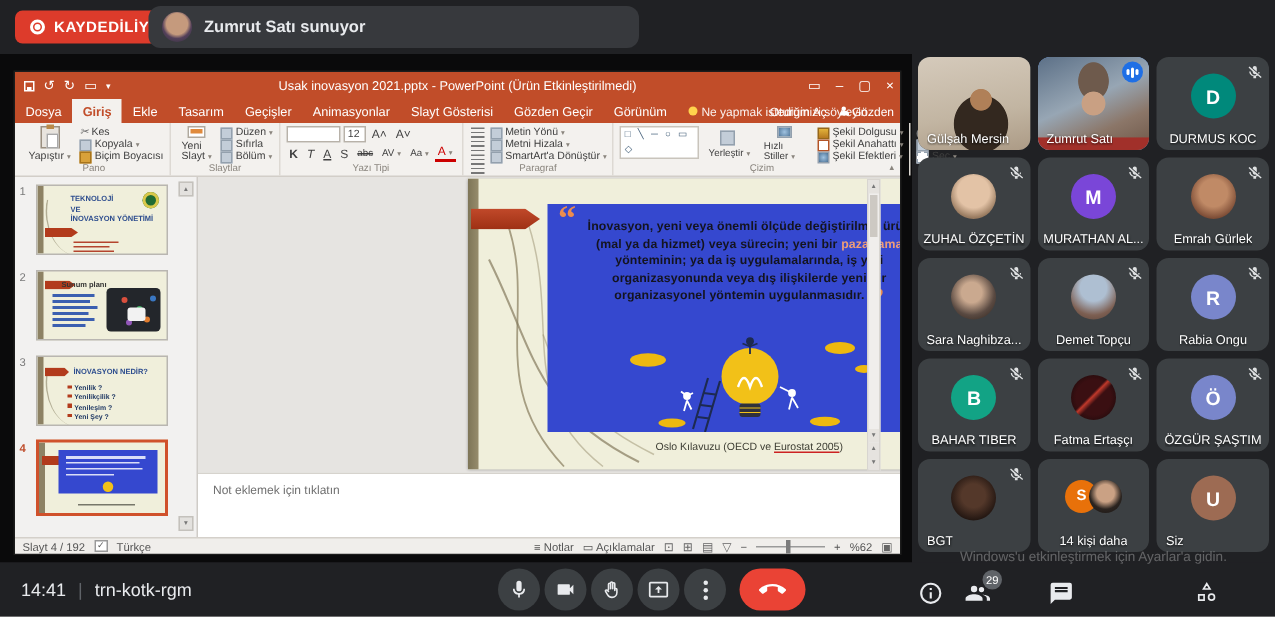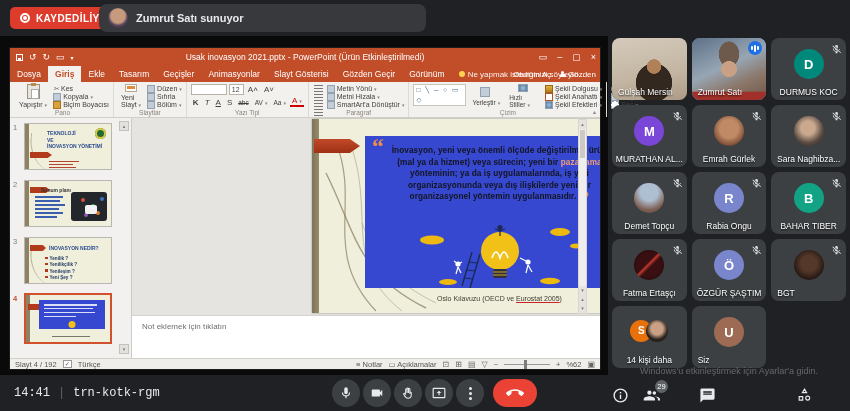--- a/index.html
+++ b/index.html
@@ -168,21 +168,21 @@
   .pname.center { left:50%; transform:translateX(-50%); }
   .mute { position:absolute; top:3px; right:4px; opacity:.9; }
   .speak { position:absolute; top:3px; right:4px; width:14px; height:14px; border-radius:50%; background:#1f6fe5;
     display:flex; align-items:center; justify-content:center; gap:1px; }
   .speak i { width:2px; height:4px; background:#fff; border-radius:1px; }
   .speak i:nth-child(2) { height:7px; }
 
   
   .bottombar { position:absolute; left:0; top:375px; width:850px; height:36px; background:#202124; }
   .bb-left { position:absolute; left:14px; top:0; height:100%; display:flex; align-items:center; gap:8px;
-    font-size:12px; color:#e8eaed;font-family:Liberation Mono, monospace; }
+    font-size:12px; color:#e8eaed; }
   .bb-sep { color:#5f6368; }
   .bb-controls { position:absolute; left:332px; top:4px; display:flex; gap:3px; align-items:center; }
   .cbtn { width:28px; height:28px; border-radius:50%; background:#3c4043; display:flex; align-items:center; justify-content:center; }
   .cbtn svg { width:14px; height:14px; }
   .dots { display:flex; flex-direction:column; gap:2px; }
   .dots i { width:3px; height:3px; border-radius:50%; background:#e8eaed; }
   .endbtn { width:44px; height:28px; border-radius:16px; background:#ea4335; display:flex; align-items:center; justify-content:center; margin-left:6px; }
   .endbtn svg { width:18px; height:18px; }
   .bb-ico { position:absolute; top:12px; width:17px; height:17px; z-index:6; }
   .bb-ico svg { width:17px; height:17px; }
@@ -553,20 +553,27 @@
       <span class="pname left">Zumrut Satı</span>
     </div>
     <div class="tile">
       <span class="av big" style="background:#00897b">D</span>
       <span class="mute"><svg viewBox="0 0 24 24" width="11" height="11">
           <path fill="#f1f3f4" d="M15 10.6V5a3 3 0 0 0-6 0v.3l6 5.3zM19 11h-1.7c0 .6-.1 1.2-.3 1.7l1.3 1.2c.4-.9.7-1.9.7-2.9zM4.3 3 3 4.3l6 6V11a3 3 0 0 0 3 3c.4 0 .8-.1 1.1-.2l1.7 1.5c-.8.4-1.8.7-2.8.7a6 6 0 0 1-6-6H4c0 3.4 2.6 6.3 6 6.9V20h4v-3.1c.9-.2 1.8-.5 2.5-1l4.2 3.7 1.3-1.3L4.3 3z"></path>
         </svg></span>
       <span class="pname center">DURMUS KOC</span>
     </div>
     <div class="tile">
+      <span class="av big ph p-zuhal"></span>
+      <span class="mute"><svg viewBox="0 0 24 24" width="11" height="11">
+          <path fill="#f1f3f4" d="M15 10.6V5a3 3 0 0 0-6 0v.3l6 5.3zM19 11h-1.7c0 .6-.1 1.2-.3 1.7l1.3 1.2c.4-.9.7-1.9.7-2.9zM4.3 3 3 4.3l6 6V11a3 3 0 0 0 3 3c.4 0 .8-.1 1.1-.2l1.7 1.5c-.8.4-1.8.7-2.8.7a6 6 0 0 1-6-6H4c0 3.4 2.6 6.3 6 6.9V20h4v-3.1c.9-.2 1.8-.5 2.5-1l4.2 3.7 1.3-1.3L4.3 3z"></path>
+        </svg></span>
+      <span class="pname center">ZUHAL ÖZÇETİN</span>
+    </div>
+    <div class="tile">
       <span class="av big" style="background:#7a46d8">M</span>
       <span class="mute"><svg viewBox="0 0 24 24" width="11" height="11">
           <path fill="#f1f3f4" d="M15 10.6V5a3 3 0 0 0-6 0v.3l6 5.3zM19 11h-1.7c0 .6-.1 1.2-.3 1.7l1.3 1.2c.4-.9.7-1.9.7-2.9zM4.3 3 3 4.3l6 6V11a3 3 0 0 0 3 3c.4 0 .8-.1 1.1-.2l1.7 1.5c-.8.4-1.8.7-2.8.7a6 6 0 0 1-6-6H4c0 3.4 2.6 6.3 6 6.9V20h4v-3.1c.9-.2 1.8-.5 2.5-1l4.2 3.7 1.3-1.3L4.3 3z"></path>
         </svg></span>
       <span class="pname center">MURATHAN AL...</span>
     </div>
     <div class="tile">
       <span class="av big ph p-emrah"></span>
       <span class="mute"><svg viewBox="0 0 24 24" width="11" height="11">
           <path fill="#f1f3f4" d="M15 10.6V5a3 3 0 0 0-6 0v.3l6 5.3zM19 11h-1.7c0 .6-.1 1.2-.3 1.7l1.3 1.2c.4-.9.7-1.9.7-2.9zM4.3 3 3 4.3l6 6V11a3 3 0 0 0 3 3c.4 0 .8-.1 1.1-.2l1.7 1.5c-.8.4-1.8.7-2.8.7a6 6 0 0 1-6-6H4c0 3.4 2.6 6.3 6 6.9V20h4v-3.1c.9-.2 1.8-.5 2.5-1l4.2 3.7 1.3-1.3L4.3 3z"></path>

